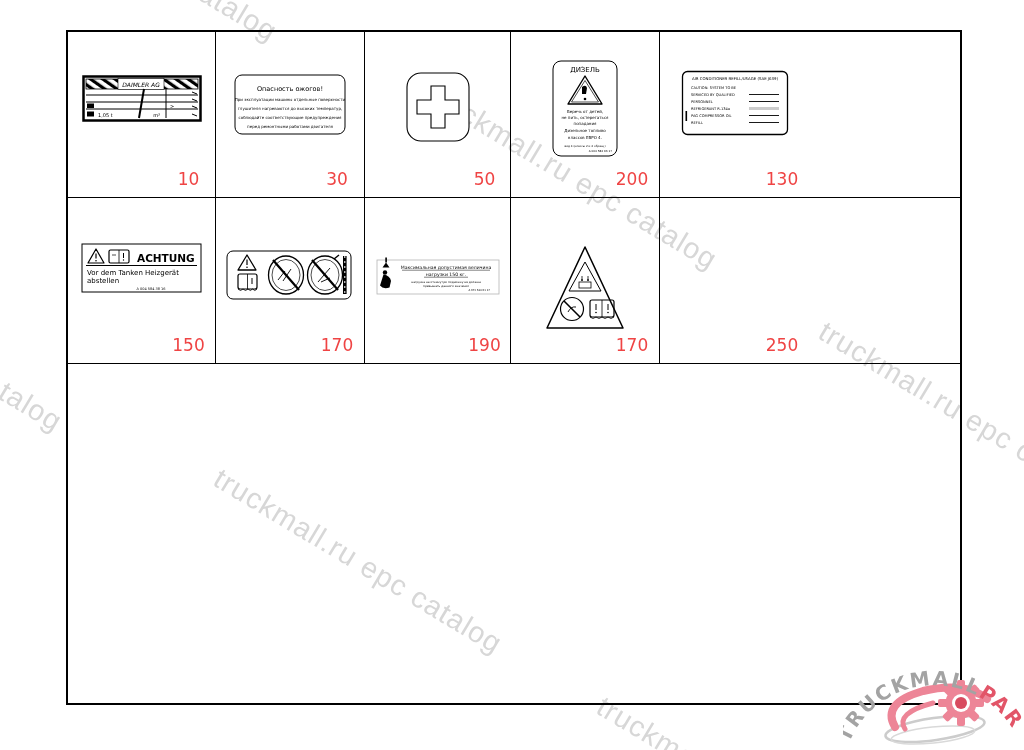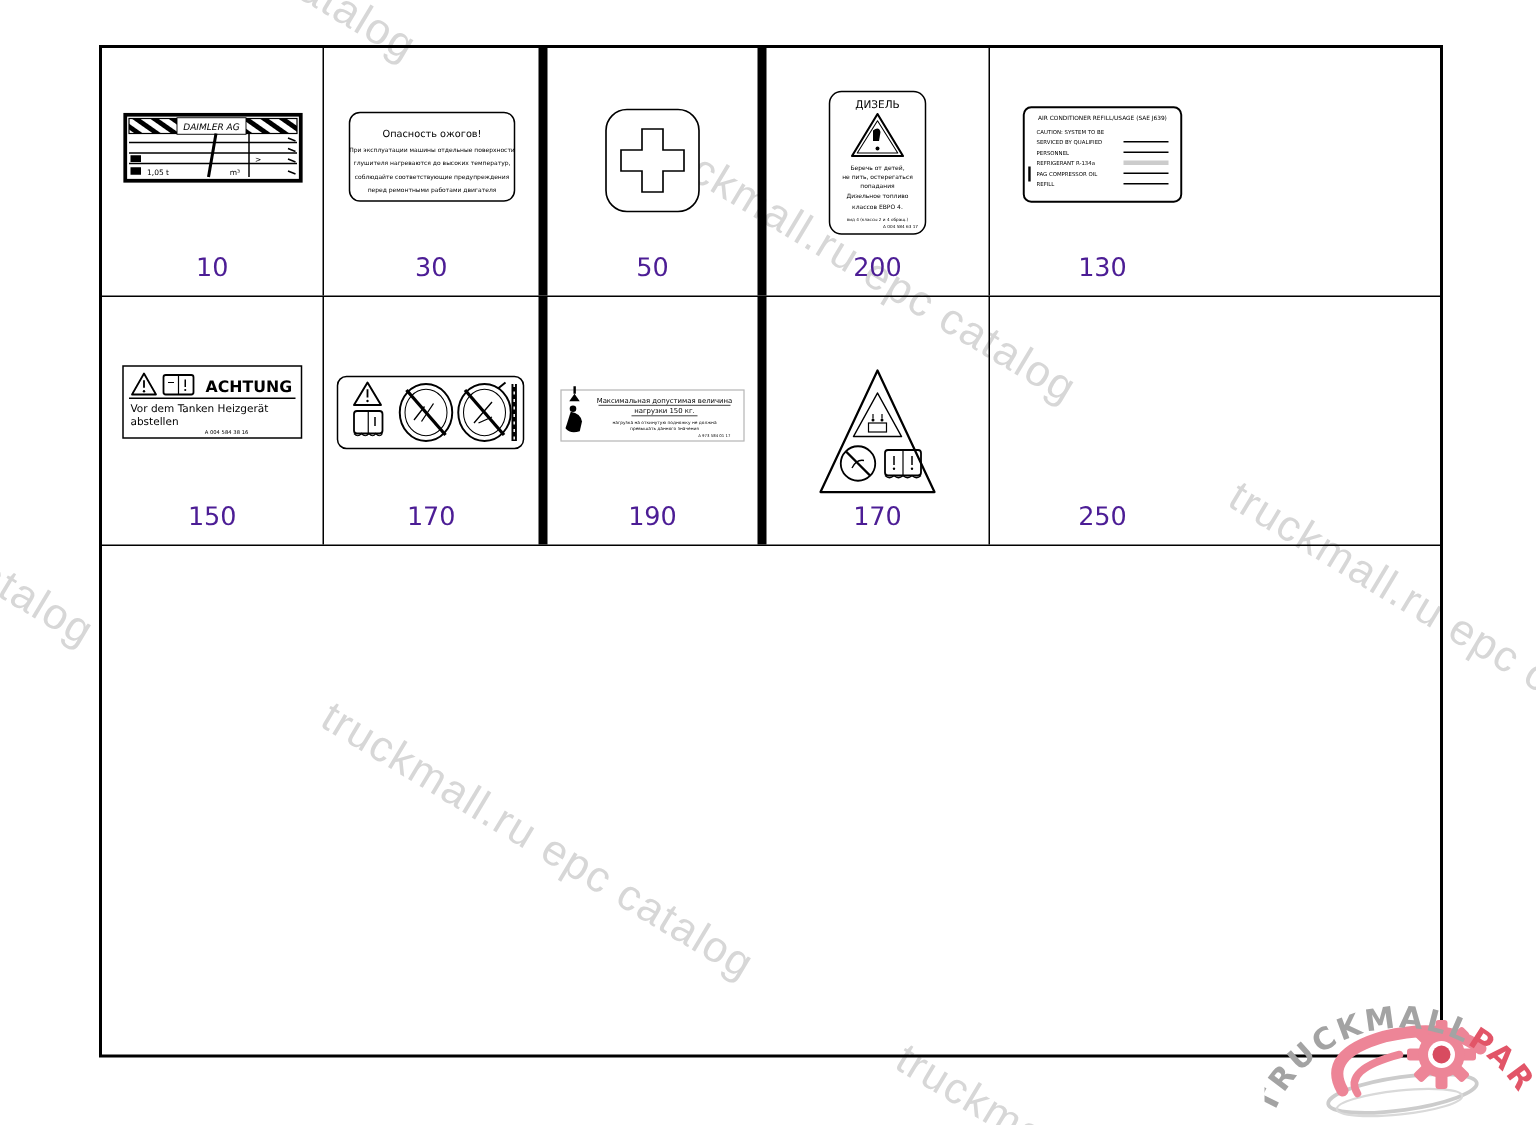--- a/index.html
+++ b/index.html
@@ -6,25 +6,25 @@
   body{width:1024px;height:750px;position:relative;overflow:hidden;background:#fff;
        font-family:"Liberation Sans","DejaVu Sans",sans-serif;}
   .wm{position:absolute;font-size:29px;letter-spacing:1px;color:#d7d7d7;white-space:nowrap;
       transform-origin:0 0;transform:rotate(31deg);z-index:1;user-select:none;}
   .frame{position:absolute;left:66px;top:30px;width:896px;height:675px;
          border:2px solid #000;box-sizing:border-box;z-index:2;background:transparent;}
   .grid-row{display:grid;grid-template-columns:148px 149px 146px 149px 150px 150px;
             height:166px;border-bottom:1.5px solid #000;box-sizing:border-box;}
   .cell{position:relative;box-sizing:border-box;}
   .sep-dark{border-right:1.5px solid #000;}
-  .sep-light{border-right:6px solid #000000;}
+  .sep-light{border-right:1px solid #000000;}
   .art{position:absolute;left:50%;transform:translateX(-50%);}
   .art svg{display:block;}
   .num{position:absolute;bottom:8px;left:0;width:100%;text-align:center;
-       font-size:17px;color:#4c1d95;font-family:"DejaVu Sans",sans-serif;cursor:pointer;}
+       font-size:17px;color:#ef4444;font-family:"DejaVu Sans",sans-serif;cursor:pointer;padding-left:47px;}
   svg text{font-family:"DejaVu Sans",sans-serif;fill:#000;}
   .logo{position:absolute;left:843px;top:645px;z-index:3;}
 </style>
 </head>
 <body>
 
 <div class="wm" style="left:0px;top:-150px">truckmall.ru epc catalog</div>
 <div class="wm" style="left:440px;top:78px">truckmall.ru epc catalog</div>
 <div class="wm" style="left:-215px;top:240px">truckmall.ru epc catalog</div>
 <div class="wm" style="left:225px;top:462px">truckmall.ru epc catalog</div>

